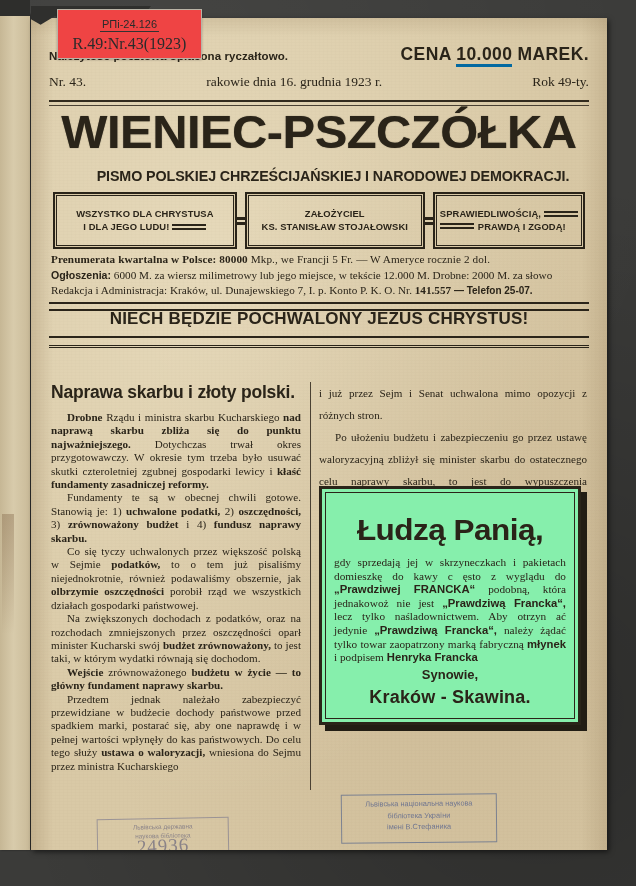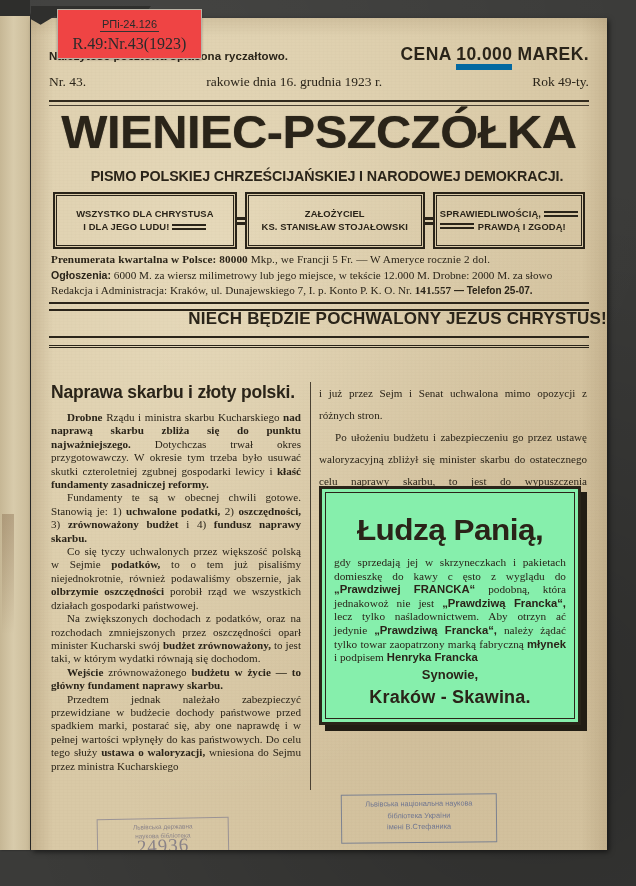--- a/index.html
+++ b/index.html
@@ -48,36 +48,36 @@
 
   .ink{position:relative;z-index:3;color:#2a2419;}
 
   
   .topline{position:absolute;left:18px;top:26px;width:540px;
     display:flex;align-items:baseline;justify-content:space-between;}
   .needful{font-size:11.5px;font-weight:bold;letter-spacing:.1px;
     font-family:"Liberation Sans",sans-serif;}
   .price{font-family:"Liberation Sans",sans-serif;font-weight:bold;font-size:17.5px;
     letter-spacing:.4px;white-space:nowrap;}
-  .price u{text-decoration:none;border-bottom:6px solid #0369a1;padding-bottom:0px;}
+  .price u{text-decoration:none;border-bottom:3px solid #0369a1;padding-bottom:0px;}
 
   .dateline{position:absolute;left:18px;top:56px;width:540px;
     display:flex;align-items:baseline;justify-content:space-between;font-size:13.5px;}
   .dateline .mid{flex:1;text-align:center;margin-left:-30px;}
 
   .rule-top{position:absolute;left:18px;top:82px;width:540px;height:3px;
     border-top:2px solid #322b1e;border-bottom:1px solid #4a4133;}
 
   .masthead{position:absolute;left:0;top:88px;width:576px;text-align:center;
     font-family:"Liberation Sans",sans-serif;font-weight:bold;
     font-size:47px;line-height:52px;letter-spacing:-0.5px;
     transform:scaleX(1.04);transform-origin:center;
     text-shadow:0 0 1px rgba(42,36,25,.6);}
 
-  .subtitle{position:absolute;left:8px;top:150px;width:576px;text-align:center;
+  .subtitle{position:absolute;left:14px;top:150px;width:576px;text-align:center;
     font-family:"Liberation Sans",sans-serif;font-weight:bold;font-size:14.3px;
     letter-spacing:-0.1px;transform:scaleX(1.0);}
 
   
   .mottos{position:absolute;left:22px;top:174px;width:532px;
     display:flex;align-items:stretch;gap:0;}
   .mbox{border:2px solid #2a2419;padding:14px 5px;text-align:center;
     font-family:"Liberation Sans",sans-serif;font-weight:bold;font-size:9.4px;
     line-height:12.5px;letter-spacing:.1px;
     box-shadow:inset 0 0 0 1px #d9c9a6, inset 0 0 0 2px #2a2419;}
@@ -96,21 +96,21 @@
   .subs b{font-weight:bold;}
   .subs .l1{letter-spacing:.1px;}
   .subs .lbl{font-family:"Liberation Sans",sans-serif;font-weight:bold;font-size:10.6px;}
   .subs .cond{font-family:"Liberation Sans",sans-serif;font-weight:bold;font-size:10px;}
 
   .rule-dbl{position:absolute;left:18px;top:284px;width:540px;height:5px;
     border-top:2px solid #2a2419;border-bottom:2px solid #2a2419;}
   .rule-dbl2{position:absolute;left:18px;top:318px;width:540px;height:7px;
     border-top:2px solid #2a2419;border-bottom:3px double #2a2419;}
 
-  .blessing{position:absolute;left:0;top:291px;width:576px;text-align:right;
+  .blessing{position:absolute;left:0;top:291px;width:576px;text-align:center;
     font-family:"Liberation Sans",sans-serif;font-weight:bold;font-size:17px;
     letter-spacing:.2px;}
 
   
   .cols{position:absolute;left:20px;top:320px;width:536px;height:420px;margin-top:44px;}
   .colL{position:absolute;left:0;top:0;width:250px;}
   .colR{position:absolute;left:268px;top:0;width:268px;}
   .vrule{position:absolute;left:259px;top:0;width:1px;height:408px;background:#4a4133;}
 
   .headline{font-family:"Liberation Sans",sans-serif;font-weight:bold;

